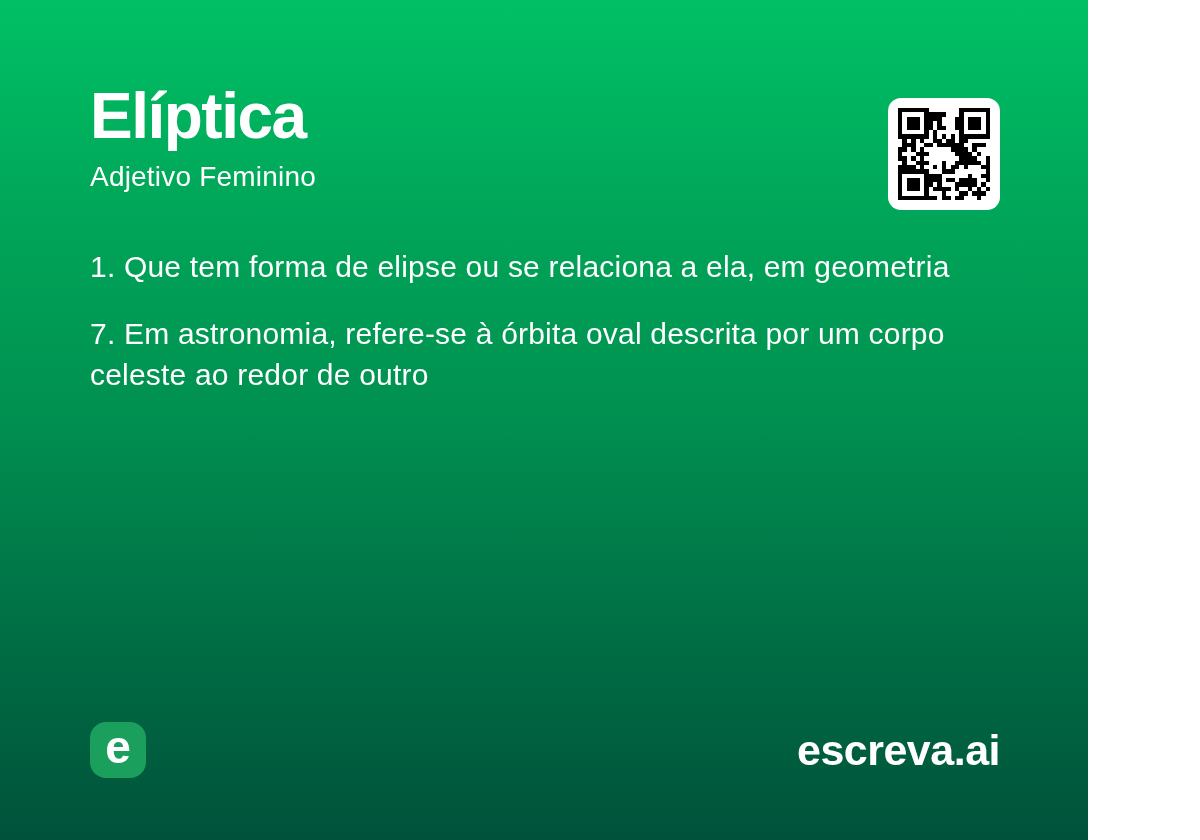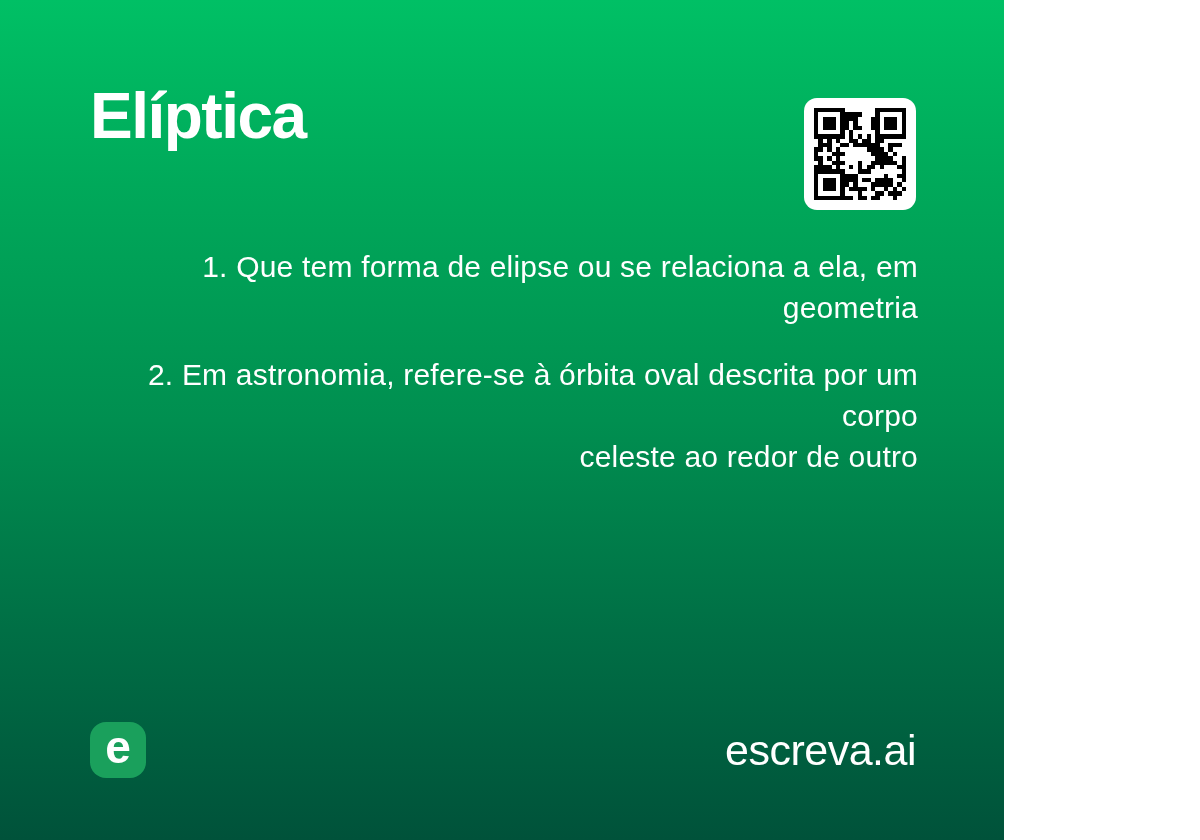--- a/index.html
+++ b/index.html
@@ -2,64 +2,65 @@
 <html><head>
 <meta charset="utf-8">
 <style>
   html,body{margin:0;padding:0;}
   body{
     width:1200px;height:840px;overflow:hidden;
     font-family:"Liberation Sans",sans-serif;
     -webkit-font-smoothing:antialiased;
   }
   .card{
-    position:relative;width:1004px;height:840px;
+    position:relative;width:1088px;height:840px;
     background:linear-gradient(180deg,#00c065 0%,#00a95a 22%,#008f50 50%,#006f45 75%,#00523a 100%);
     color:#ffffff;
   }
   .header{position:absolute;left:90px;top:84px;}
   .word-title{
     margin:0;font-size:64px;line-height:64px;font-weight:800;
     letter-spacing:-1.5px;color:#ffffff;
   }
   .word-class{
     margin-top:13px;font-size:28px;font-weight:500;letter-spacing:0.2px;color:#ffffff;
   }
   .qr-box{
     position:absolute;top:98px;right:88px;width:92px;height:92px;
     background:#ffffff;border-radius:13px;padding:10px;
     box-shadow:0 0 0 0 rgba(0,0,0,0);
   }
   .qr-box svg{display:block;width:92px;height:92px;}
-  .definitions{position:absolute;left:90px;top:246px;right:86px;text-align:right;}
+  .definitions{position:absolute;left:90px;top:246px;right:86px;}
   .definition{
     margin:0 0 26px 0;font-size:30px;line-height:41px;font-weight:400;
     letter-spacing:0.2px;white-space:pre-line;color:#ffffff;
   }
   .logo-badge{
     position:absolute;left:90px;top:722px;width:56px;height:56px;
     background:#1aa05c;border-radius:16px;
     display:flex;align-items:center;justify-content:center;
   }
   .logo-letter{
     font-size:46px;font-weight:800;color:#ffffff;line-height:1;
     transform:translateY(-3px);
   }
   .brand{
     position:absolute;right:88px;top:726px;
-    font-size:43px;font-weight:400;letter-spacing:-0.5px;color:#ffffff;
+    font-size:43px;font-weight:700;letter-spacing:-0.5px;color:#ffffff;
   }
 </style>
 </head>
 <body>
 
 <div class="card">
 
   <div class="header">
     <h1 class="word-title">Elíptica</h1>
+    <div class="word-class">Adjetivo Feminino</div>
   </div>
 
   <div class="qr-box">
     <svg id="qr-svg" viewBox="0 0 21 21" shape-rendering="crispEdges" xmlns="http://www.w3.org/2000/svg">
         <rect x="0" y="0" width="1" height="1" fill="#000000"></rect>
         <rect x="1" y="0" width="1" height="1" fill="#000000"></rect>
         <rect x="2" y="0" width="1" height="1" fill="#000000"></rect>
         <rect x="3" y="0" width="1" height="1" fill="#000000"></rect>
         <rect x="4" y="0" width="1" height="1" fill="#000000"></rect>
         <rect x="5" y="0" width="1" height="1" fill="#000000"></rect>
@@ -296,21 +297,21 @@
         <rect x="10" y="20" width="1" height="1" fill="#000000"></rect>
         <rect x="11" y="20" width="1" height="1" fill="#000000"></rect>
         <rect x="13" y="20" width="1" height="1" fill="#000000"></rect>
         <rect x="14" y="20" width="1" height="1" fill="#000000"></rect>
         <rect x="18" y="20" width="1" height="1" fill="#000000"></rect>
       </svg>
   </div>
 
   <div class="definitions">
     <p class="definition">1. Que tem forma de elipse ou se relaciona a ela, em geometria</p>
-    <p class="definition">2. Em astronomia, refere-se à órbita oval descrita por um corpo
+    <p class="definition">7. Em astronomia, refere-se à órbita oval descrita por um corpo
 celeste ao redor de outro</p>
   </div>
 
   <div class="logo-badge">
     <span class="logo-letter">e</span>
   </div>
 
   <div class="brand">escreva.ai</div>
 
 </div>

